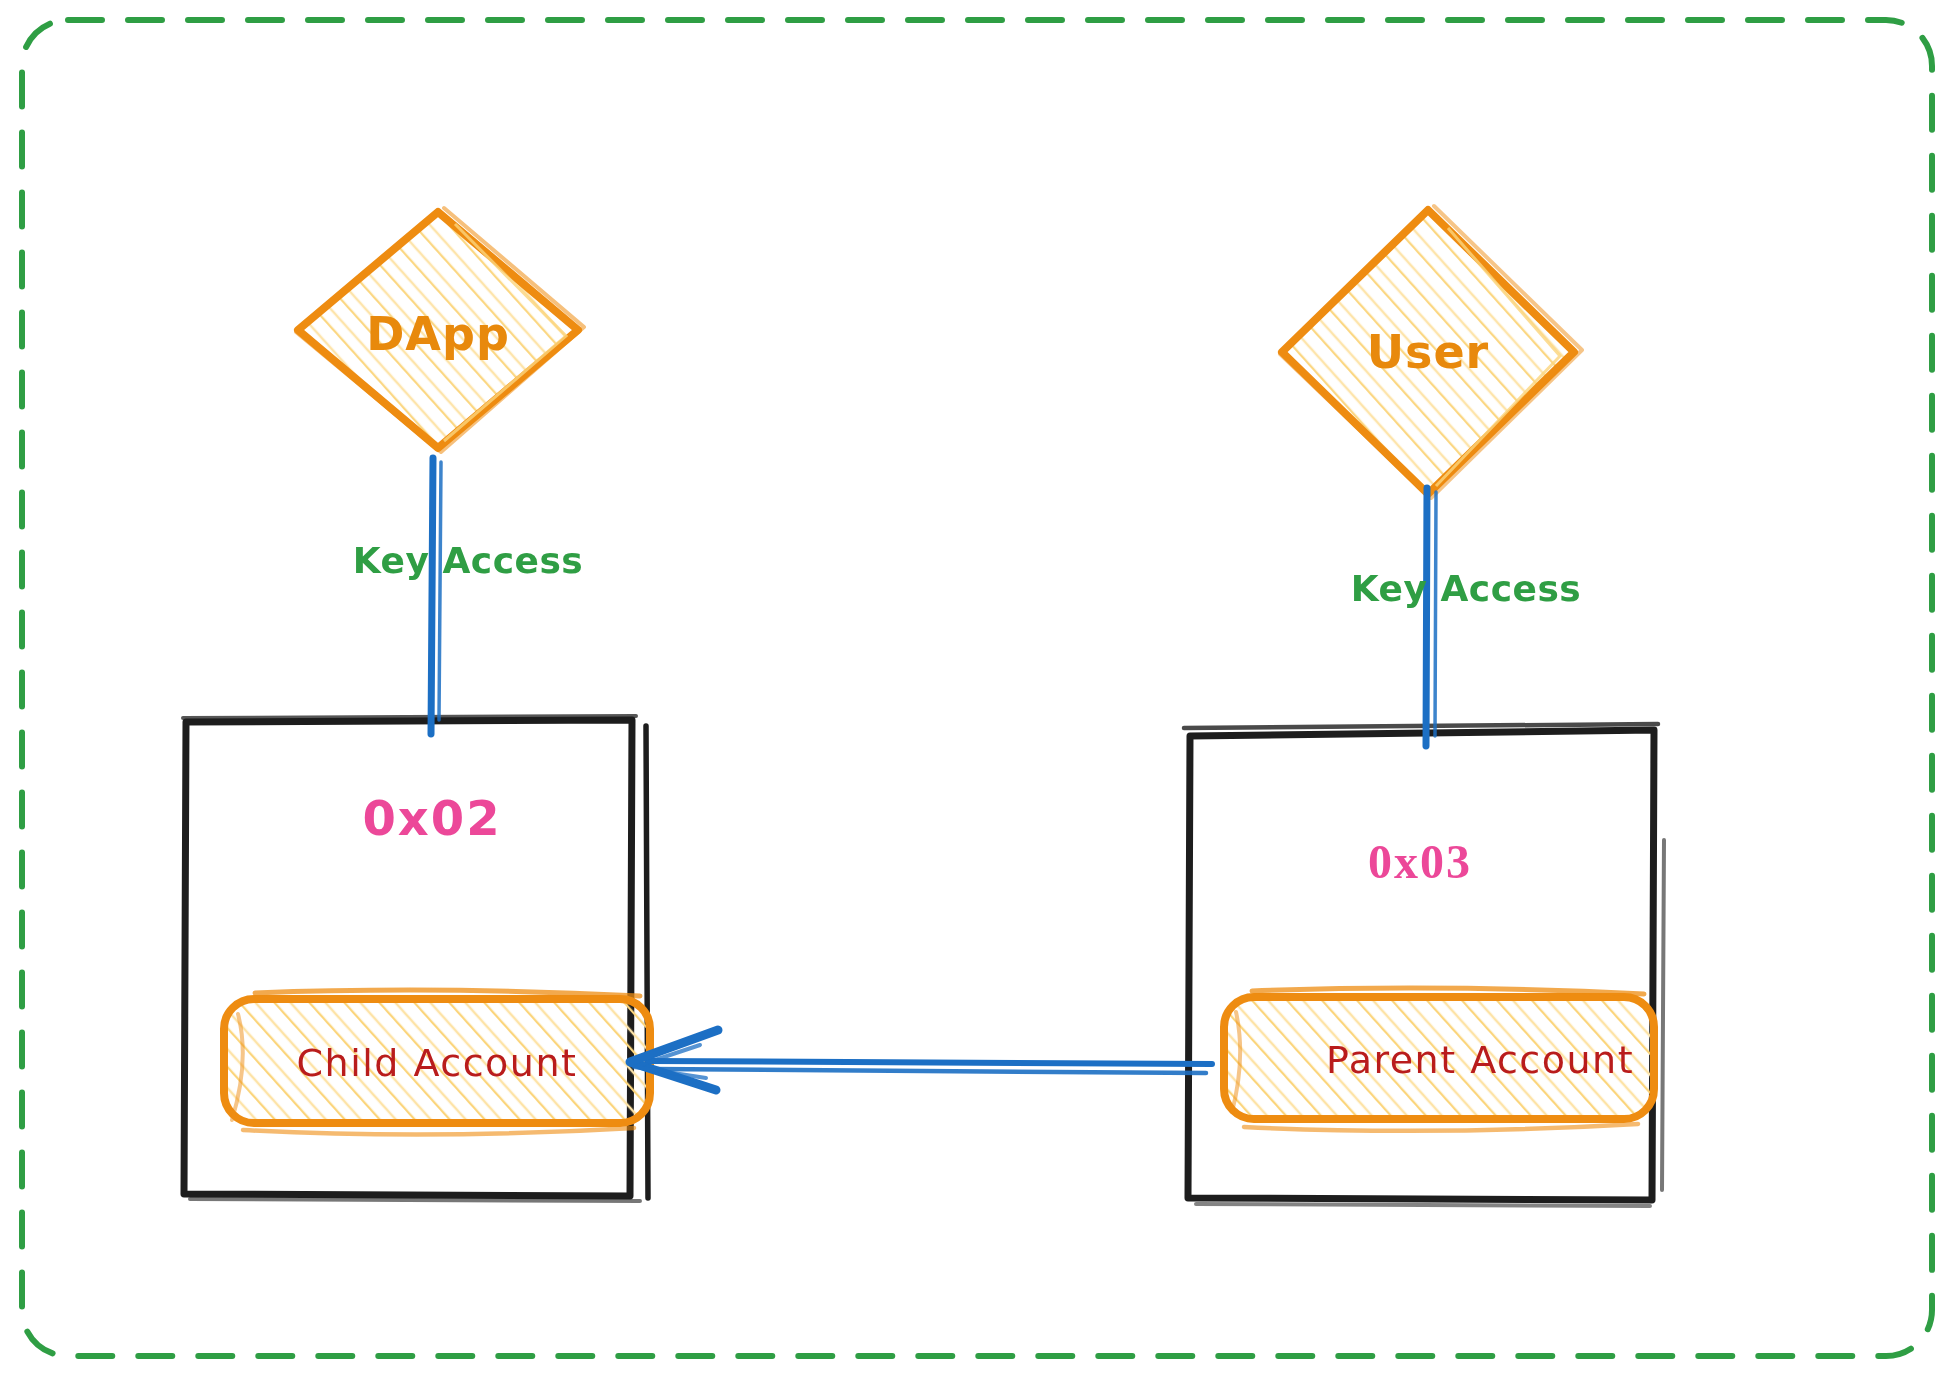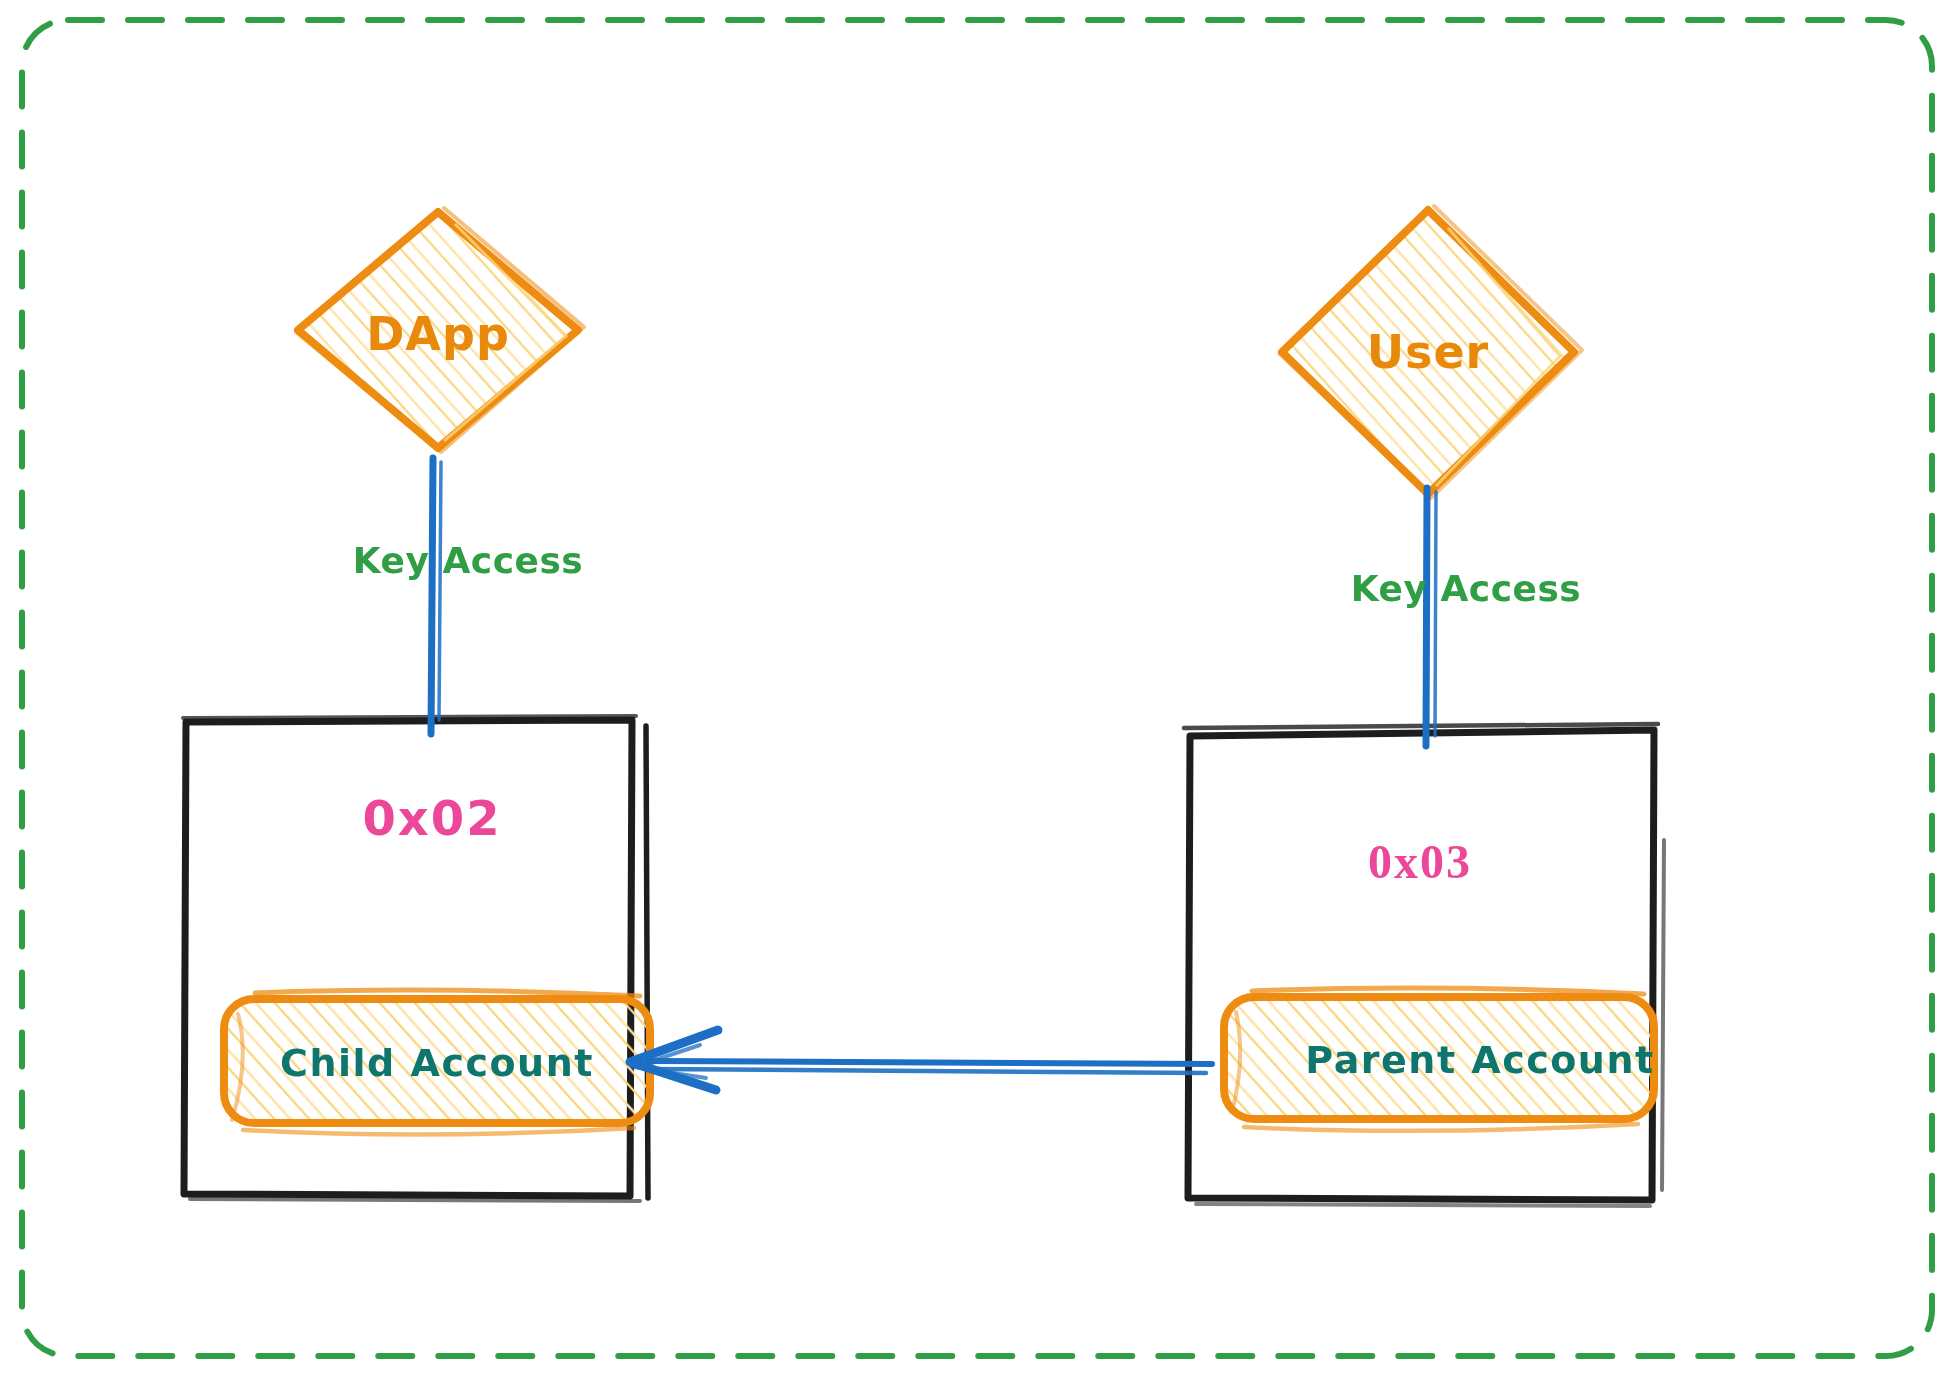--- a/index.html
+++ b/index.html
@@ -48,23 +48,23 @@
     transform: translate(-50%, -50%);
   }
   .box-title {
     color: #ec4899;
     font-size: 48px;
     font-weight: 600;
     letter-spacing: 2px;
     transform: translate(-50%, -50%);
   }
   .inner-label {
-    color: #0f766e;
+    color: #b91c1c;
     font-size: 38px;
-    font-weight: 700;
+    font-weight: 400;
     letter-spacing: 1.5px;
     transform: translate(-50%, -50%);
   }
 </style>
 </head>
 <body>
 
 <div id="stage">
   <svg id="canvas" viewBox="0 0 1954 1375" xmlns="http://www.w3.org/2000/svg">
     <defs>

